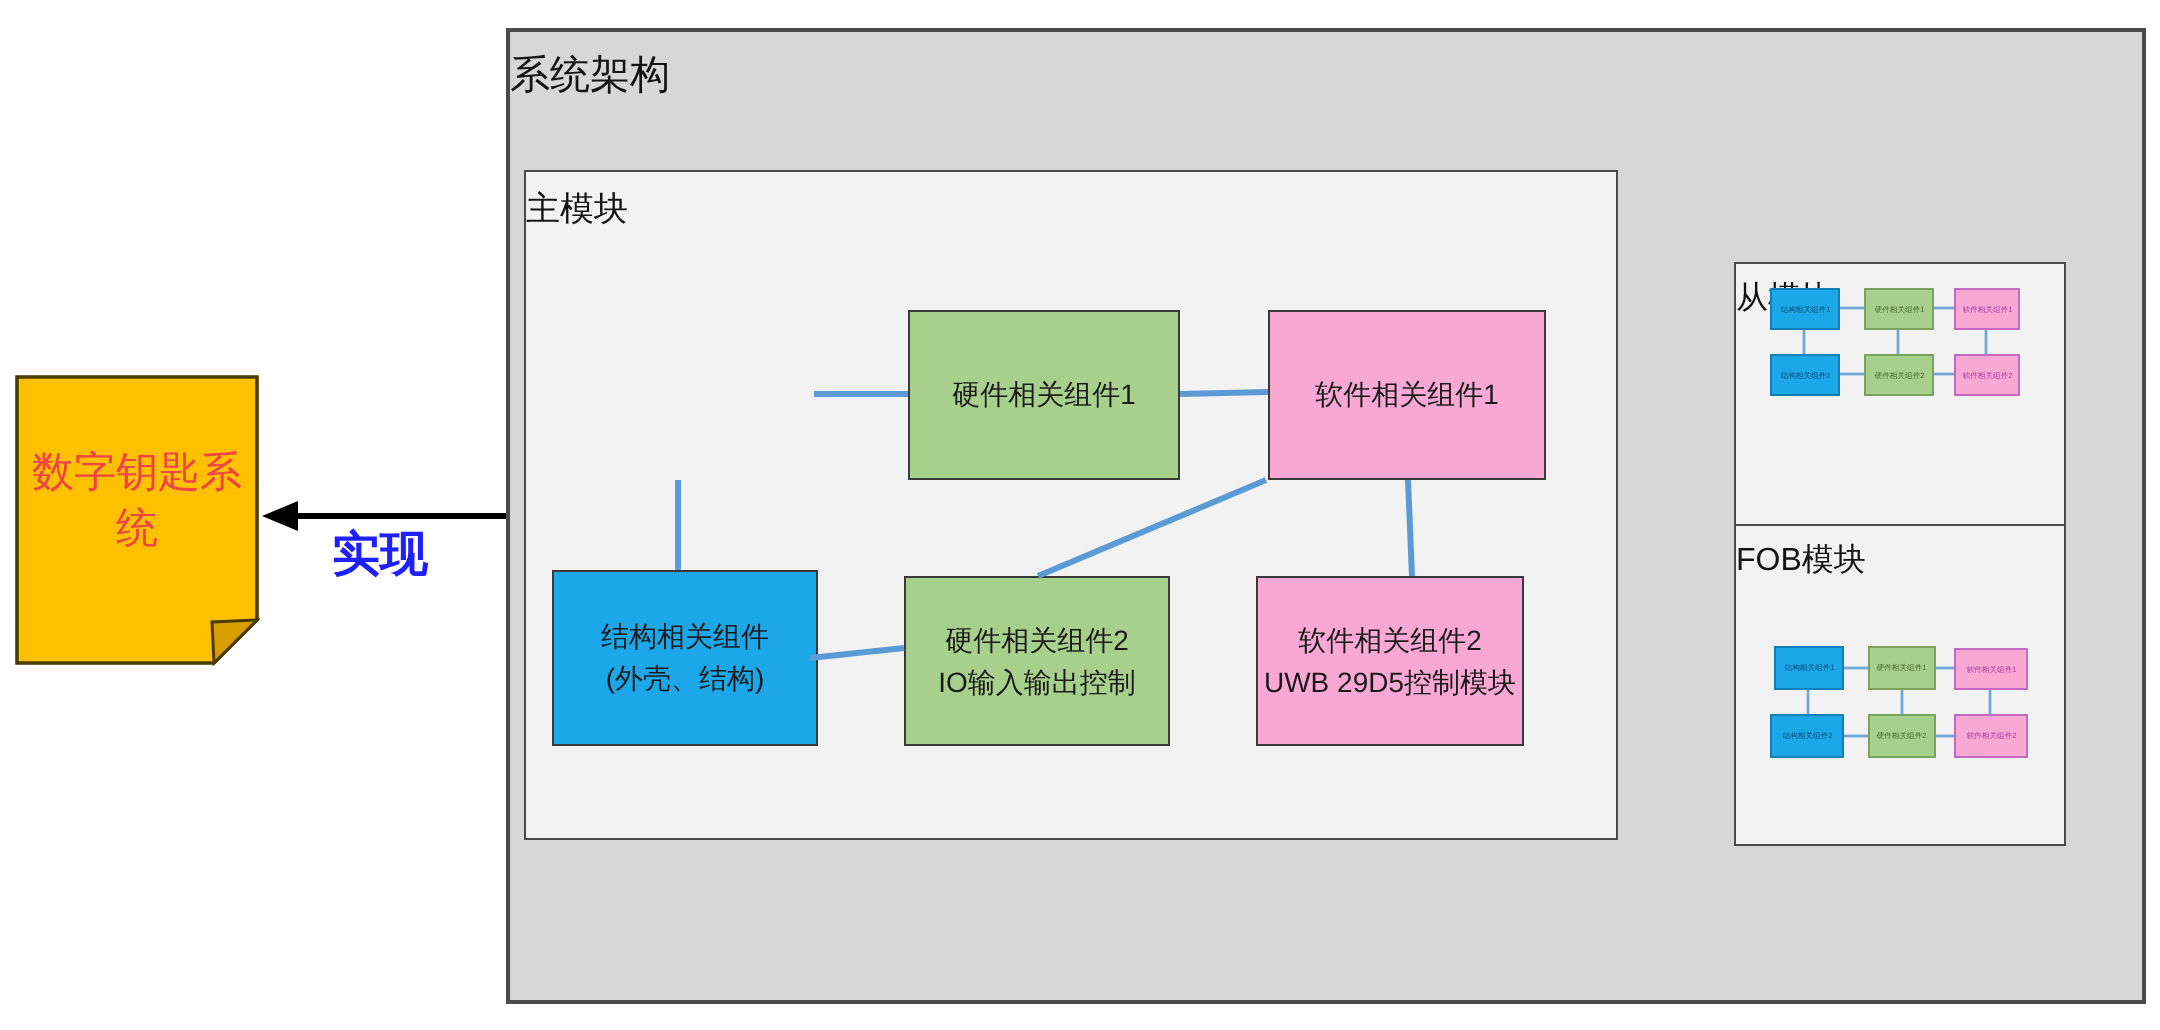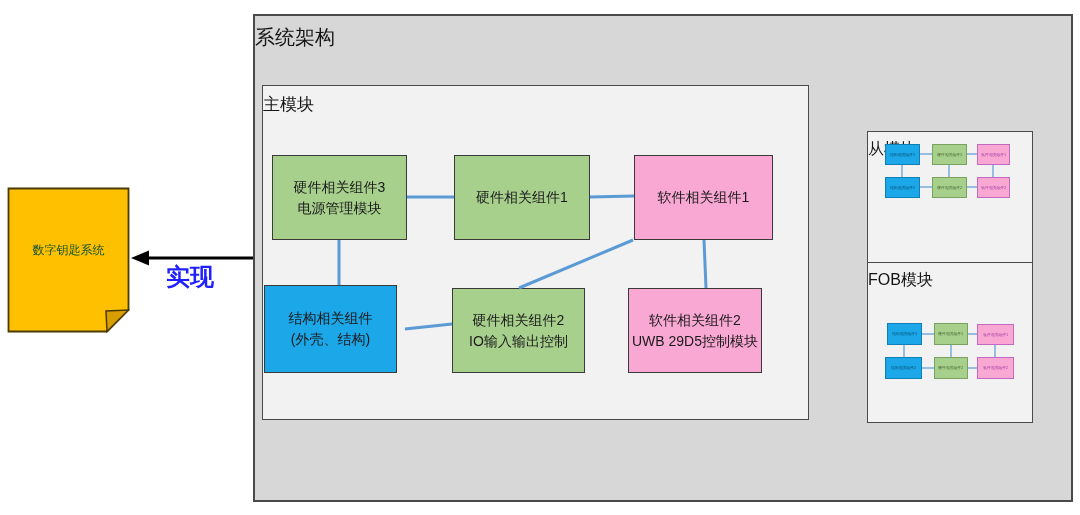--- a/index.html
+++ b/index.html
@@ -28,21 +28,21 @@
     position:absolute; border:1.5px solid #3a3a3a;
     display:flex; flex-direction:column; align-items:center; justify-content:center;
     text-align:center; font-size:14px; line-height:1.5; color:#1a1a1a;
   }
   .hardware  { background:#a8d08d; }
   .software  { background:#f9a8d4; }
   .structure { background:#1ba7e8; }
   .n-hw3 { left:272px; top:155px; width:135px; height:85px; }
   .n-hw1 { left:454px; top:155px; width:136px; height:85px; }
   .n-sw1 { left:634px; top:155px; width:139px; height:85px; }
-  .n-st  { left:264px; top:285px; width:133px; height:88px; }
+  .n-st  { left:276px; top:285px; width:133px; height:88px; }
   .n-hw2 { left:452px; top:288px; width:133px; height:85px; }
   .n-sw2 { left:628px; top:288px; width:134px; height:85px; }
 
   
   .tiny {
     position:absolute; border:1px solid rgba(0,0,0,.35);
     display:flex; align-items:center; justify-content:center; overflow:hidden;
   }
   .tiny.structure { border-color:#0f7fb5; }
   .tiny.hardware  { border-color:#7ba15e; }
@@ -50,21 +50,21 @@
   .tiny-label { font-size:10px; transform:scale(0.38); white-space:nowrap; }
   .tiny.structure .tiny-label { color:#084f73; }
   .tiny.hardware  .tiny-label { color:#44672e; }
   .tiny.software  .tiny-label { color:#a23ba2; }
 
   
   .note-wrap { position:absolute; left:7px; top:187px; width:123px; height:146px; }
   .note-label {
     position:absolute; left:0; top:0; width:100%; height:100%;
     display:flex; align-items:center; justify-content:center;
-    padding-bottom:20px; font-size:12px; color:#14532d; text-align:center;
+    padding-bottom:20px; font-size:21px; color:#ef4444; text-align:center;
   }
 
   
   .realize-label {
     position:absolute; left:160px; top:261px; width:60px; text-align:center;
     font-size:24px; font-weight:bold; color:#1f1fff;
   }
 
   .overlay-svg { position:absolute; left:0; top:0; pointer-events:none; }
 </style>
@@ -74,24 +74,20 @@
 <div class="canvas">
 
   <div class="outer-box">
     <div class="outer-title">系统架构</div>
   </div>
 
   <div class="module-box main-module">
     <div class="module-title">主模块</div>
   </div>
 
-  <div class="node hardware n-hw3">
-    <span>硬件相关组件3</span>
-    <span>电源管理模块</span>
-  </div>
   <div class="node hardware n-hw1">
     <span>硬件相关组件1</span>
   </div>
   <div class="node software n-sw1">
     <span>软件相关组件1</span>
   </div>
   <div class="node structure n-st">
     <span>结构相关组件</span>
     <span>(外壳、结构)</span>
   </div>

